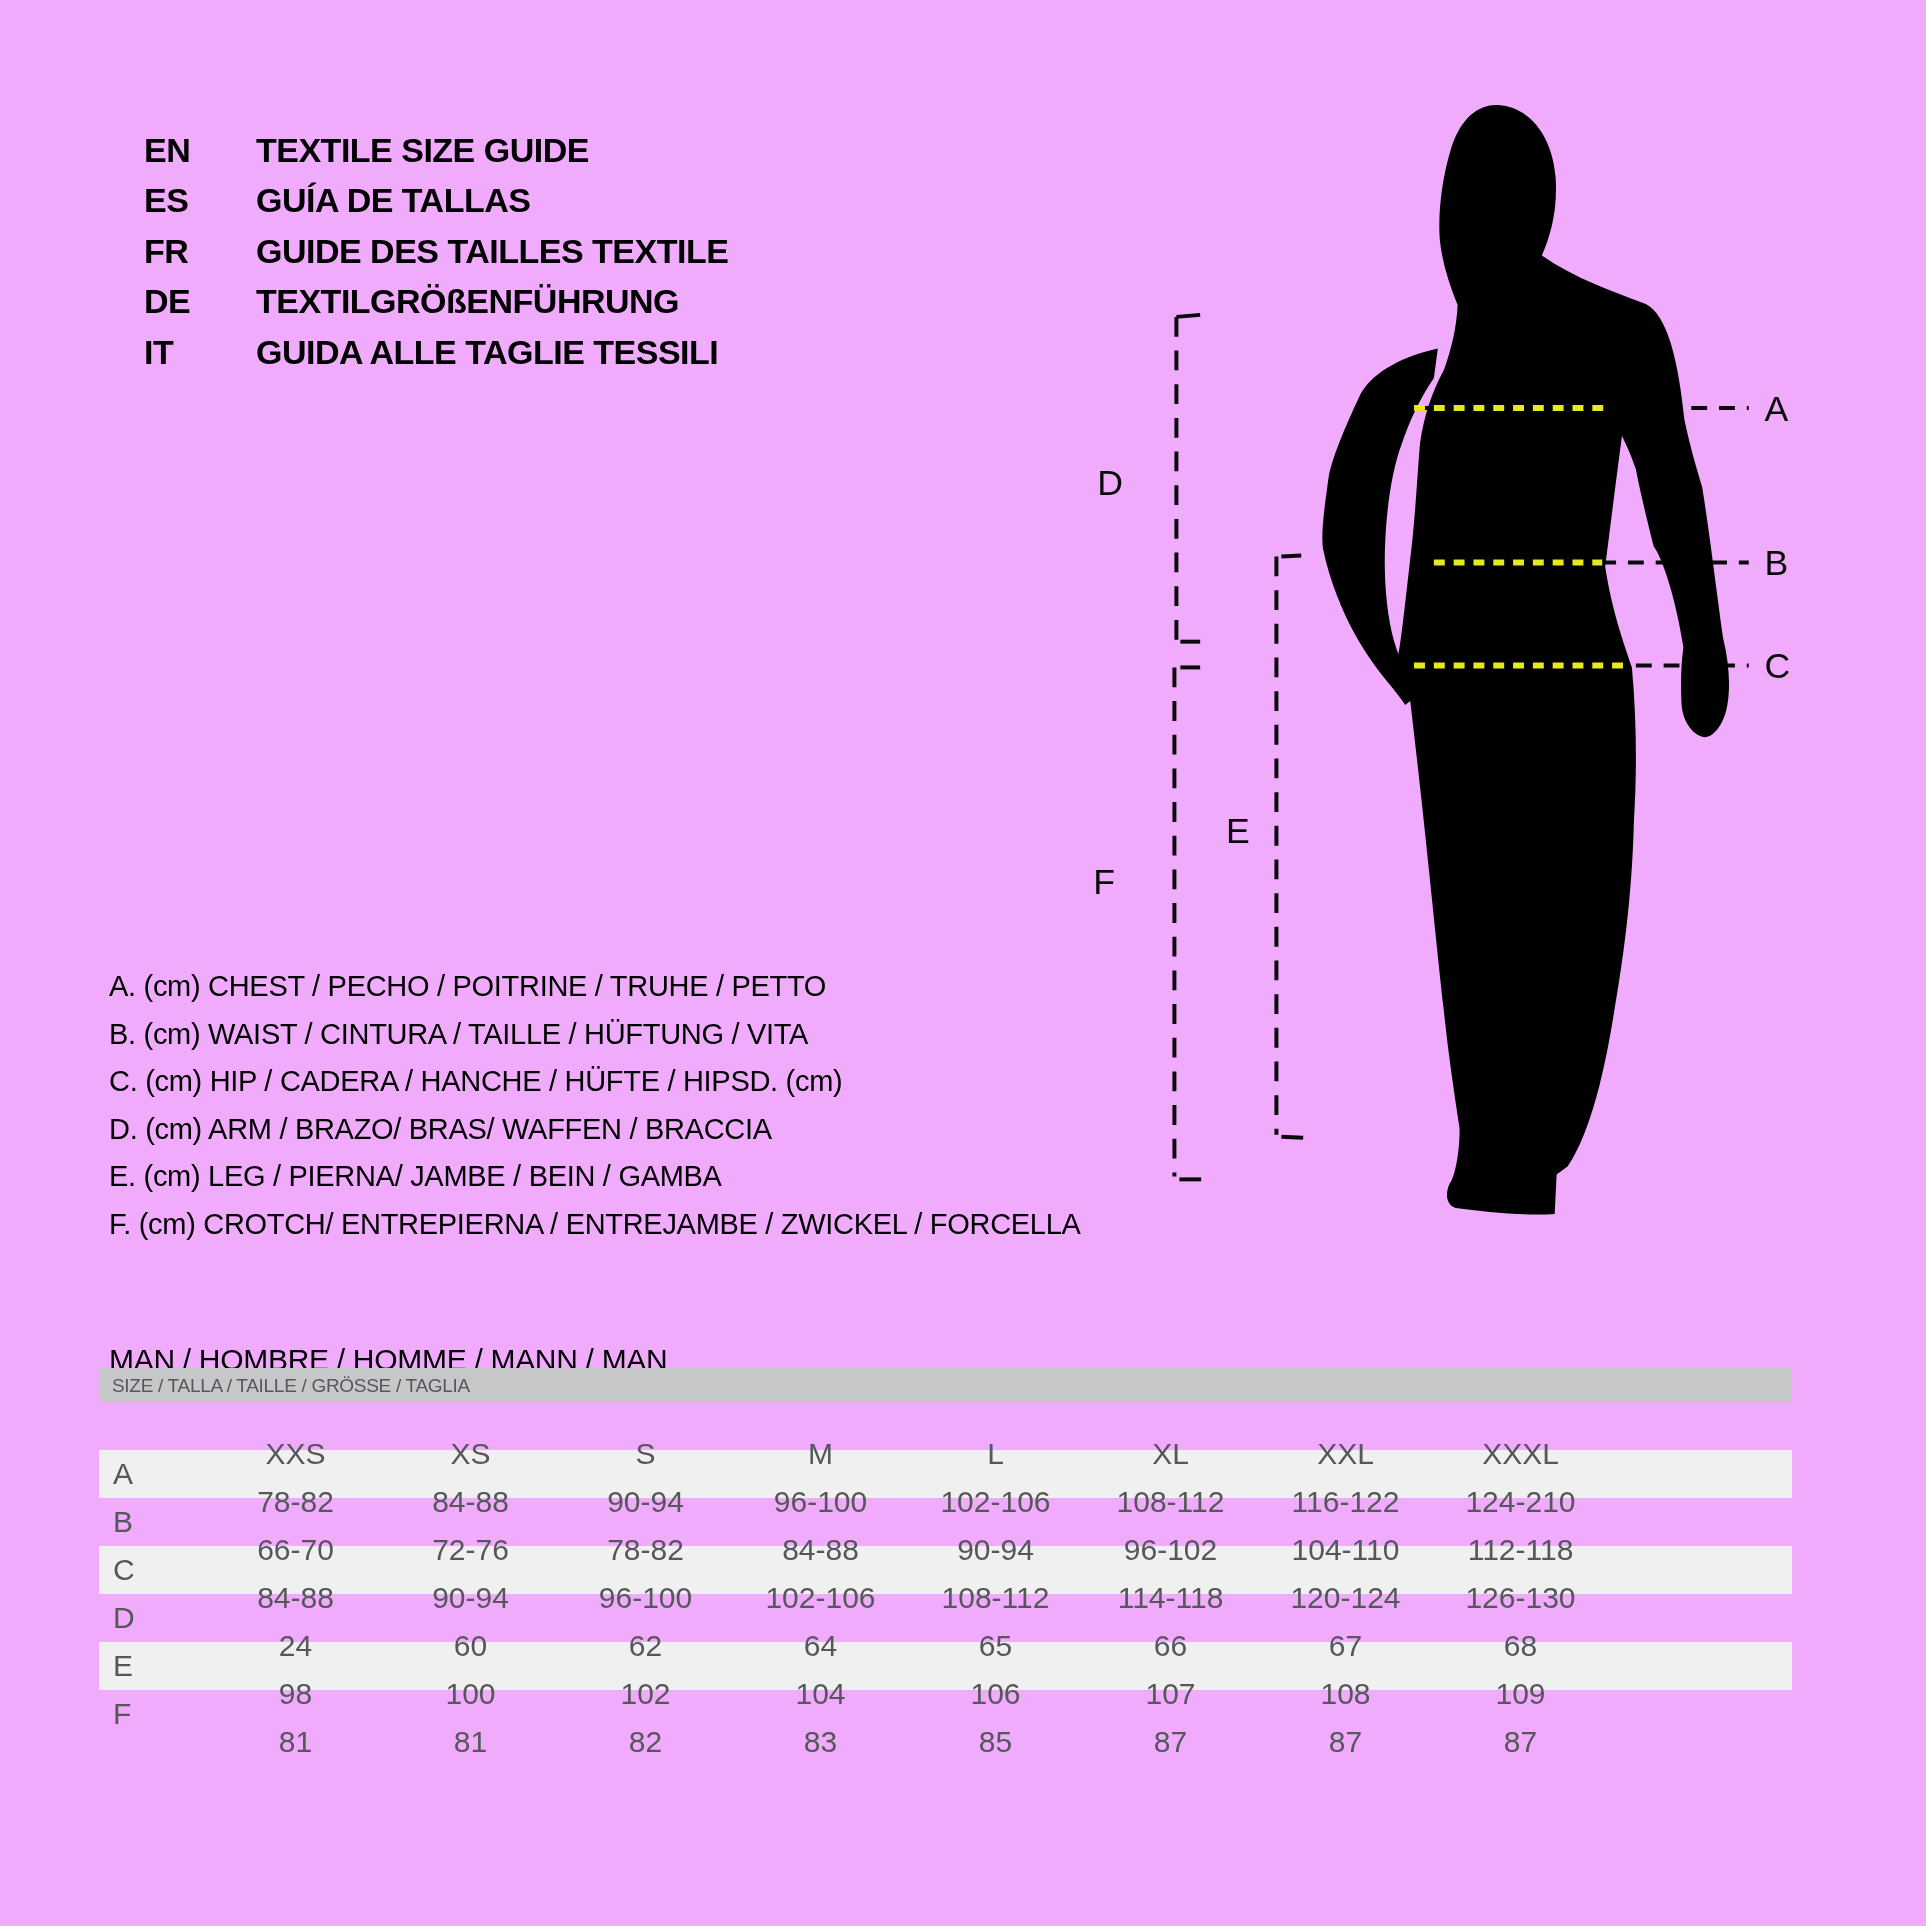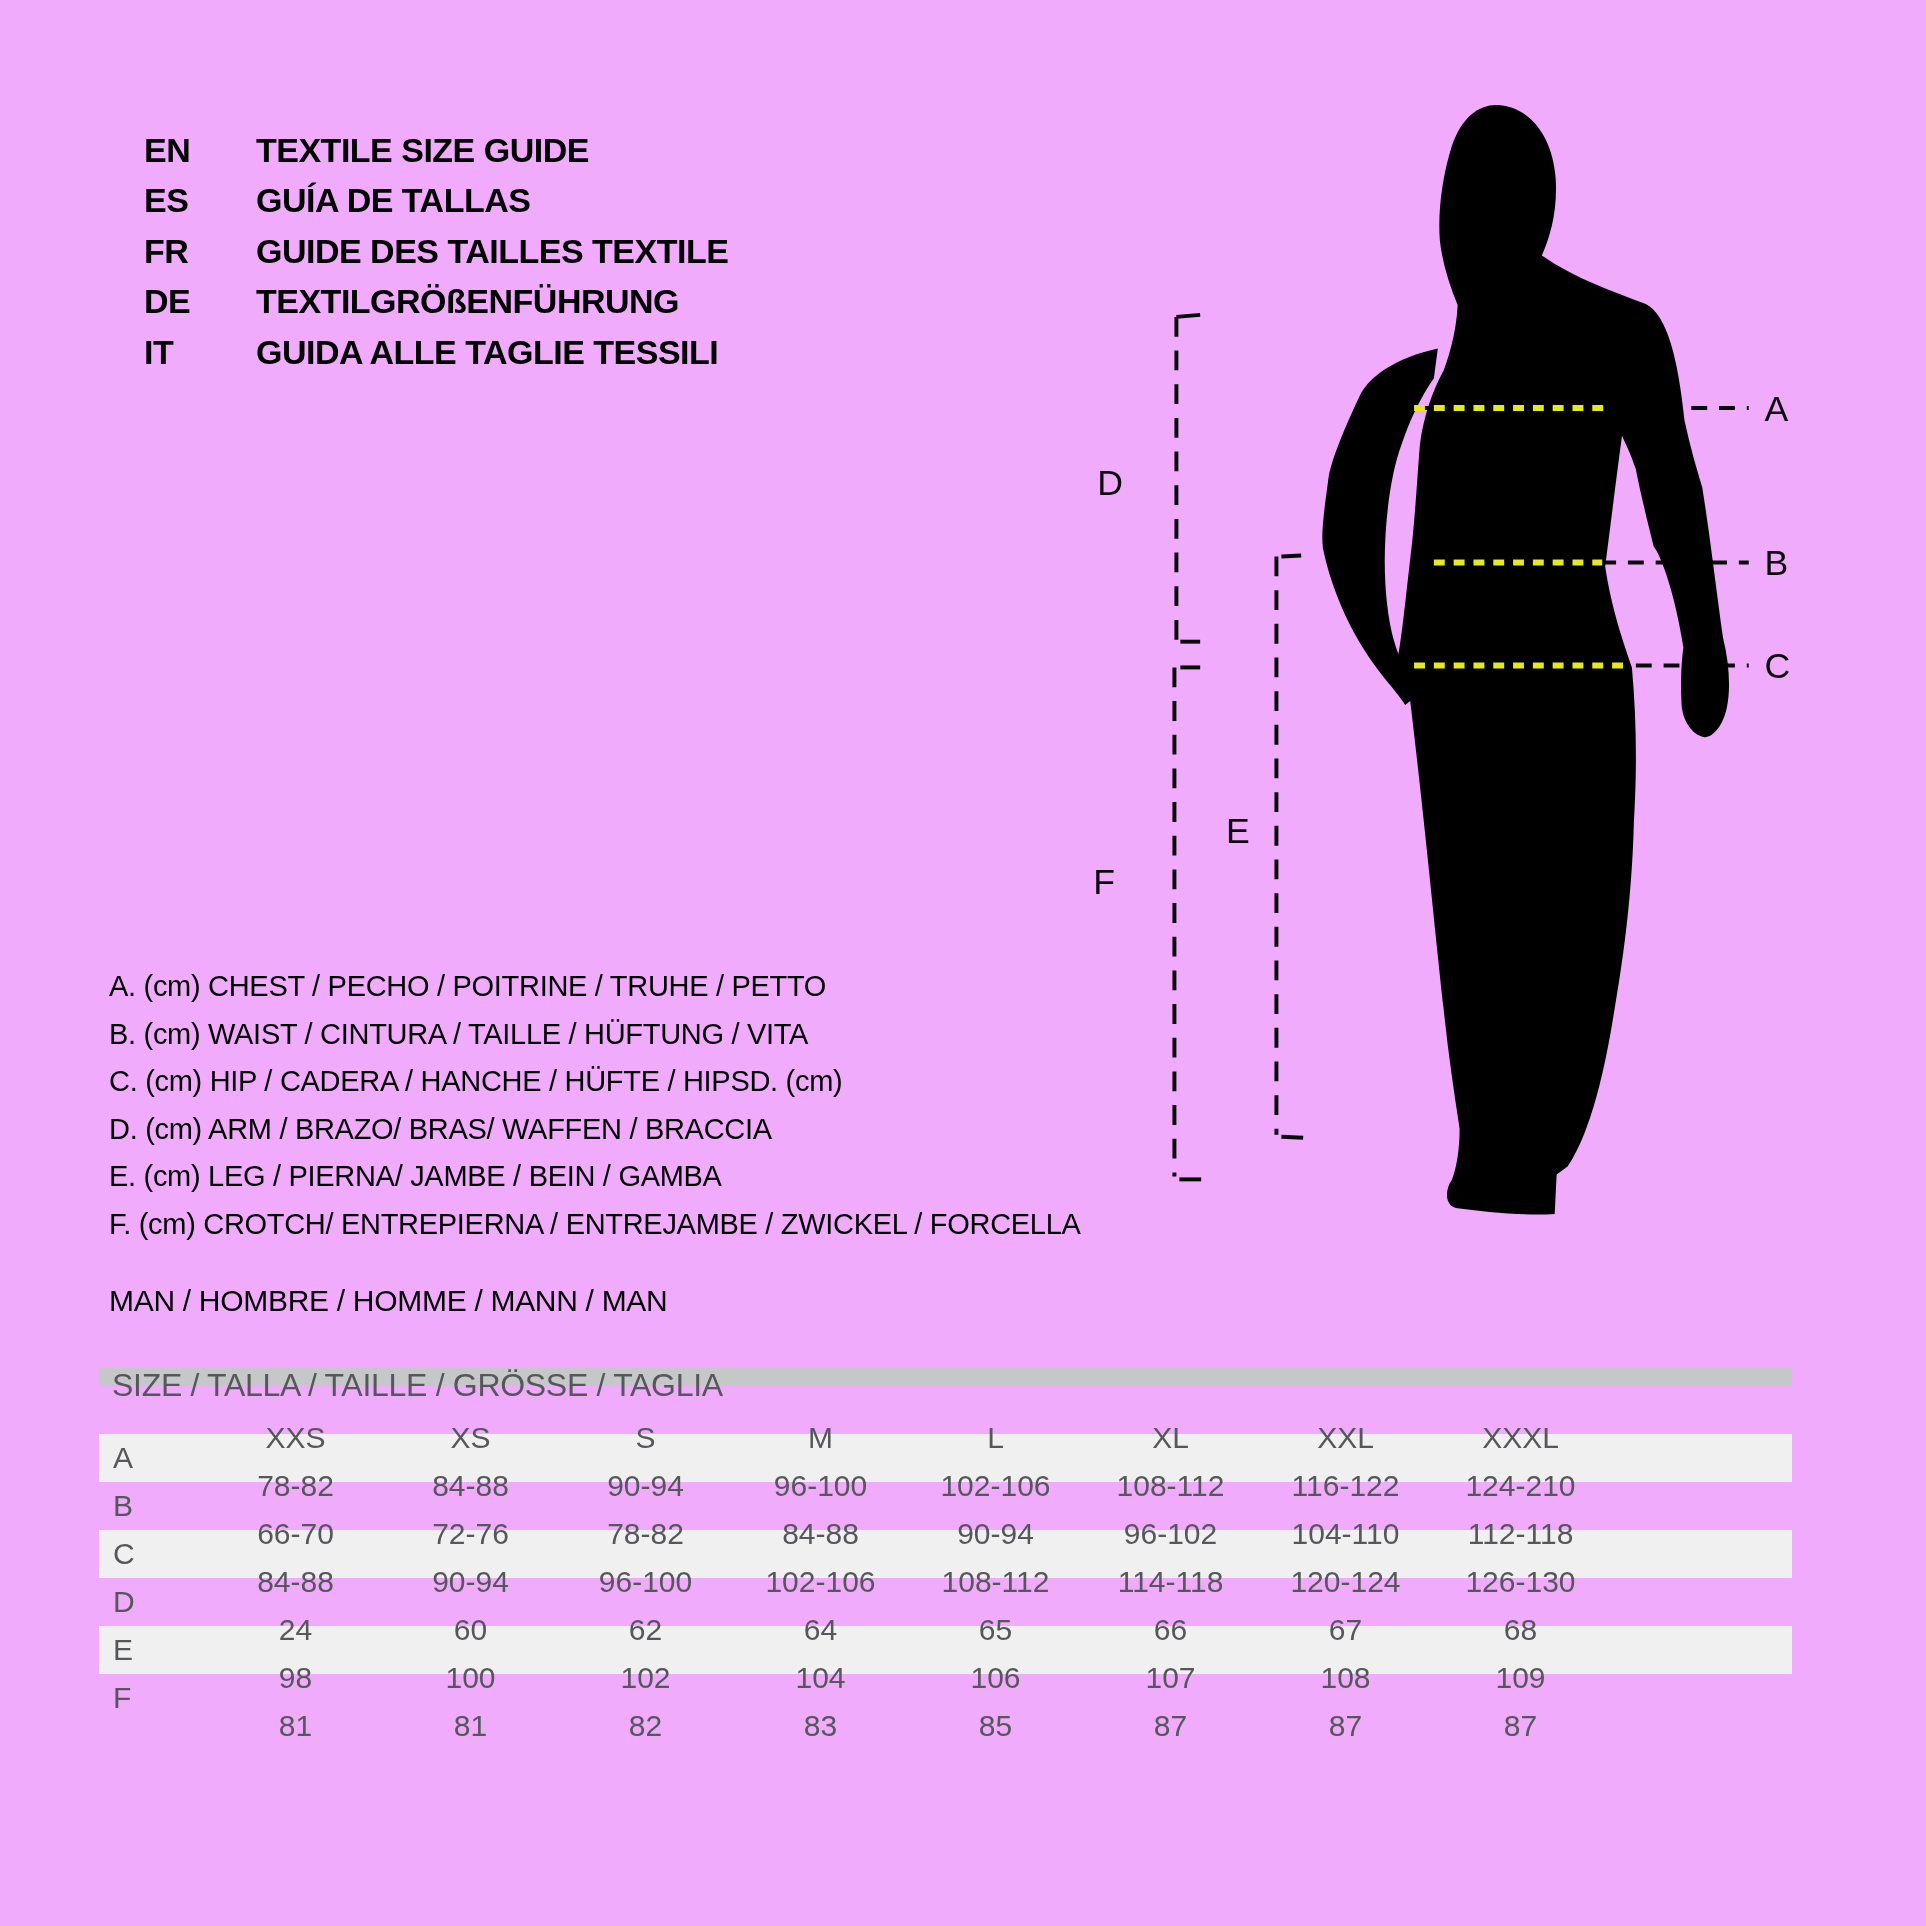--- a/index.html
+++ b/index.html
@@ -5,29 +5,29 @@
   html,body{margin:0;padding:0;background:#fff;}
   #page{position:relative;width:1927px;height:1927px;background:#f0abfc;overflow:hidden;
         font-family:"Liberation Sans",sans-serif;color:#000;}
   
   .lang-row{position:absolute;left:0;width:891px;height:44px;line-height:44px;white-space:nowrap;}
   .lang-code{position:absolute;left:144px;font-size:34px;font-weight:600;letter-spacing:-0.5px;}
   .lang-title{position:absolute;left:256px;font-size:34px;font-weight:600;letter-spacing:-0.5px;}
   
   .legend-row{position:absolute;left:109px;height:44px;line-height:44px;font-size:29px;
               font-weight:500;letter-spacing:-0.3px;white-space:nowrap;}
-  #man-label{position:absolute;left:109px;top:1279px;height:44px;line-height:44px;
+  #man-label{position:absolute;left:109px;top:1338px;height:44px;line-height:44px;
              font-size:30px;font-weight:500;letter-spacing:-0.3px;}
   
   #figure-svg{position:absolute;left:0;top:0;width:1927px;height:1927px;}
   .fig-letter{font-family:"Liberation Sans",sans-serif;font-size:36px;fill:#0a0a0a;}
   
   #size-table{position:absolute;left:99px;top:1368px;width:1693px;}
-  #table-title-bar{height:18px;line-height:35px;background:var(--bar-bg);
-                   font-size:32px;font-weight:500;color:var(--tbl-text);padding-left:13px;
+  #table-title-bar{height:34px;line-height:35px;background:var(--bar-bg);
+                   font-size:19px;font-weight:500;color:var(--tbl-text);padding-left:13px;
                    letter-spacing:-0.3px;}
   .t-row{display:flex;height:48px;line-height:48px;font-size:30px;color:var(--tbl-text);}
   .t-row.striped{background:var(--stripe);}
   .t-cell-label{width:109px;padding-left:14px;box-sizing:border-box;text-align:left;}
   .t-cell{width:175px;text-align:center;margin-top:28px;}
 </style>
 </head>
 <body>
 
 <div id="page">

